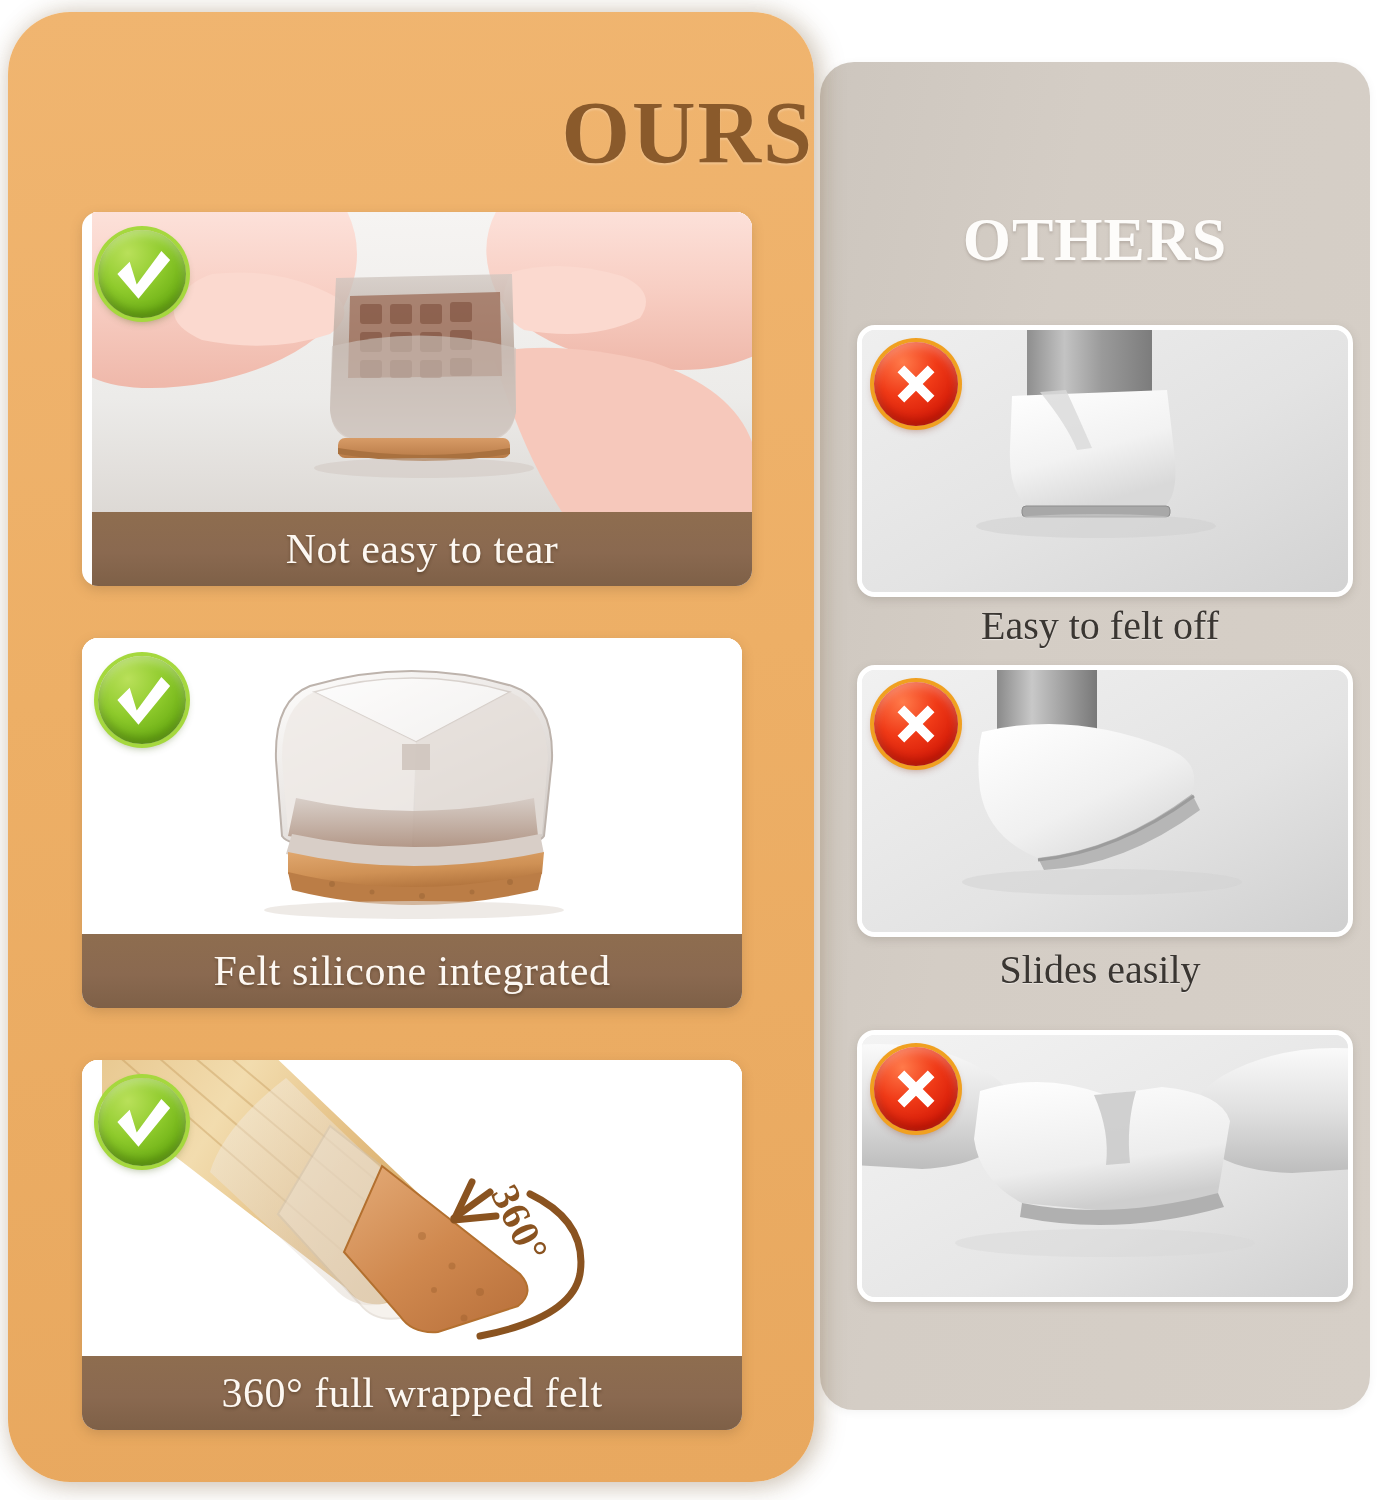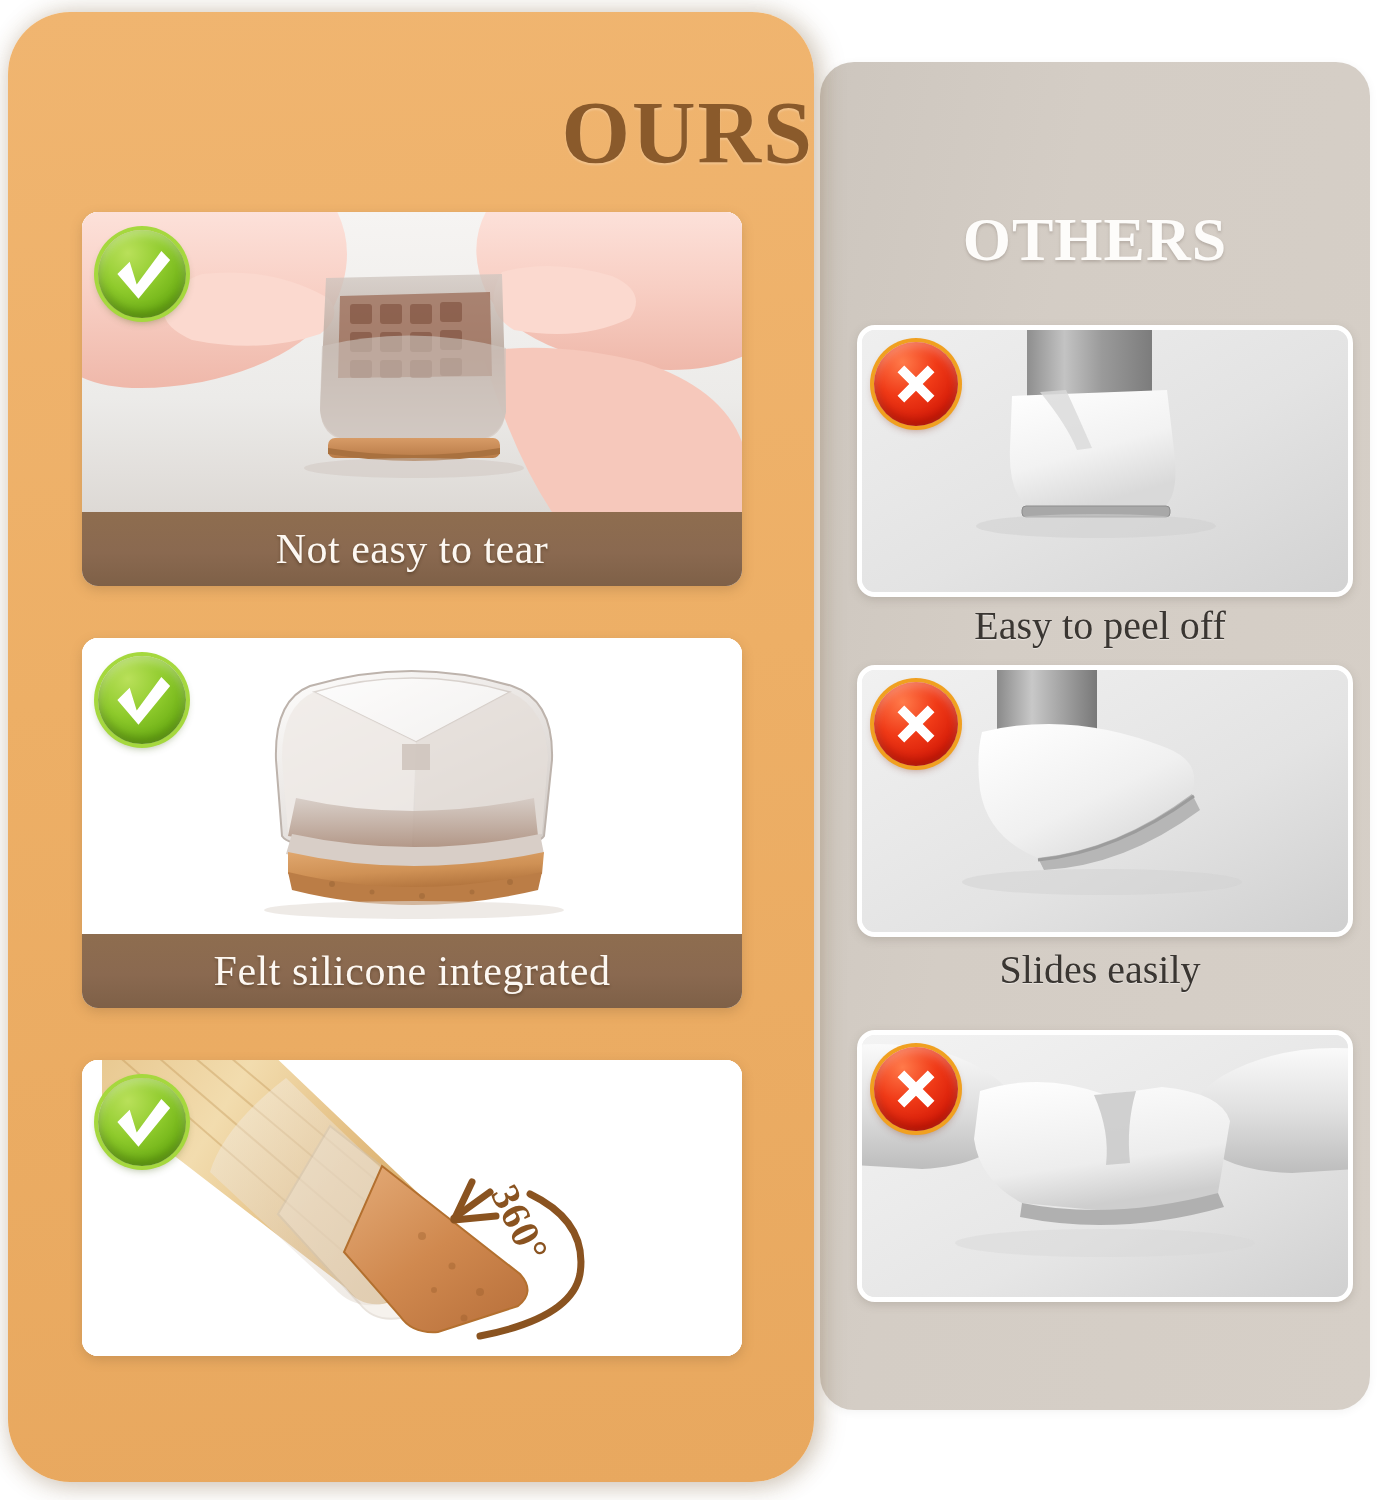--- a/index.html
+++ b/index.html
@@ -137,21 +137,21 @@
         <rect x="160" y="176" width="148" height="11" rx="4" fill="none" stroke="#8d8d8d" stroke-width="1"></rect>
         <ellipse cx="234" cy="196" rx="120" ry="12" fill="#cfcfcf" opacity=".55"></ellipse>
       </svg>
     </div>
     <div class="badge badge-no" style="left:12px;top:12px;">
       <svg viewBox="0 0 100 100">
           <path d="M28 36 L36 28 L50 42 L64 28 L72 36 L58 50 L72 64 L64 72 L50 58 L36 72 L28 64 L42 50 Z" fill="#ffffff"></path>
         </svg>
     </div>
   </div>
-  <div class="xcaption" style="top:602px;">Easy to peel off</div>
+  <div class="xcaption" style="top:602px;">Easy to felt off</div>
 
   <div class="xcard" style="top:665px;">
     <div class="photo" style="height:100%;">
       <svg viewBox="0 0 486 262" preserveAspectRatio="none">
         <defs>
           <linearGradient id="gbg2" x1="0" y1="0" x2="1" y2="1">
             <stop offset="0" stop-color="#f1f1f1"></stop>
               <stop offset="0.6" stop-color="#e3e3e3"></stop>
               <stop offset="1" stop-color="#cfcfcf"></stop>
           </linearGradient>
@@ -215,21 +215,21 @@
       <svg viewBox="0 0 100 100">
           <path d="M28 36 L36 28 L50 42 L64 28 L72 36 L58 50 L72 64 L64 72 L50 58 L36 72 L28 64 L42 50 Z" fill="#ffffff"></path>
         </svg>
     </div>
   </div>
 
   <div class="panel-ours">
     <div class="ours-title">OURS</div>
   </div>
 
-  <div class="ocard" style="top:212px;">
+  <div class="ocard" style="top:212px;padding-left:10px;">
     <div class="photo" style="height:300px;">
       <svg viewBox="0 0 660 300" preserveAspectRatio="none">
         <defs>
           <linearGradient id="obg1" x1="0" y1="0" x2="0" y2="1">
             <stop offset="0" stop-color="#f6f4f2"></stop>
               <stop offset="0.62" stop-color="#ecebe9"></stop>
               <stop offset="1" stop-color="#ddd9d5"></stop>
           </linearGradient>
           <linearGradient id="skin1" x1="0" y1="0" x2="0" y2="1">
             <stop offset="0" stop-color="#fde3dc"></stop>
@@ -370,20 +370,23 @@
             <circle cx="398" cy="232" r="4"></circle>
           <circle cx="352" cy="230" r="3"></circle>
             <circle cx="382" cy="258" r="3.5"></circle>
         </g>
         <path d="M448 134 Q506 162 498 214 Q490 258 398 276" fill="none" stroke="#8a5320" stroke-width="7" stroke-linecap="round"></path>
         <path d="M390 122 L372 160 L414 156" fill="none" stroke="#8a5320" stroke-width="7" stroke-linecap="round" stroke-linejoin="round"></path>
         <path d="M372 158 L408 132" fill="none" stroke="#8a5320" stroke-width="7" stroke-linecap="round"></path>
       </svg>
       <div class="rot360" style="left:398px;top:140px;">360°</div>
     </div>
+    <div class="caption">
+      <span>360° full wrapped felt</span>
+    </div>
     <div class="badge badge-ok" style="left:16px;top:18px;">
       <svg viewBox="0 0 100 100">
           <path d="M22 50 L36 36 L44 62 L72 24 L82 34 L46 78 Z" fill="#ffffff"></path>
         </svg>
     </div>
   </div>
 
 </div>
 
 </body></html>

